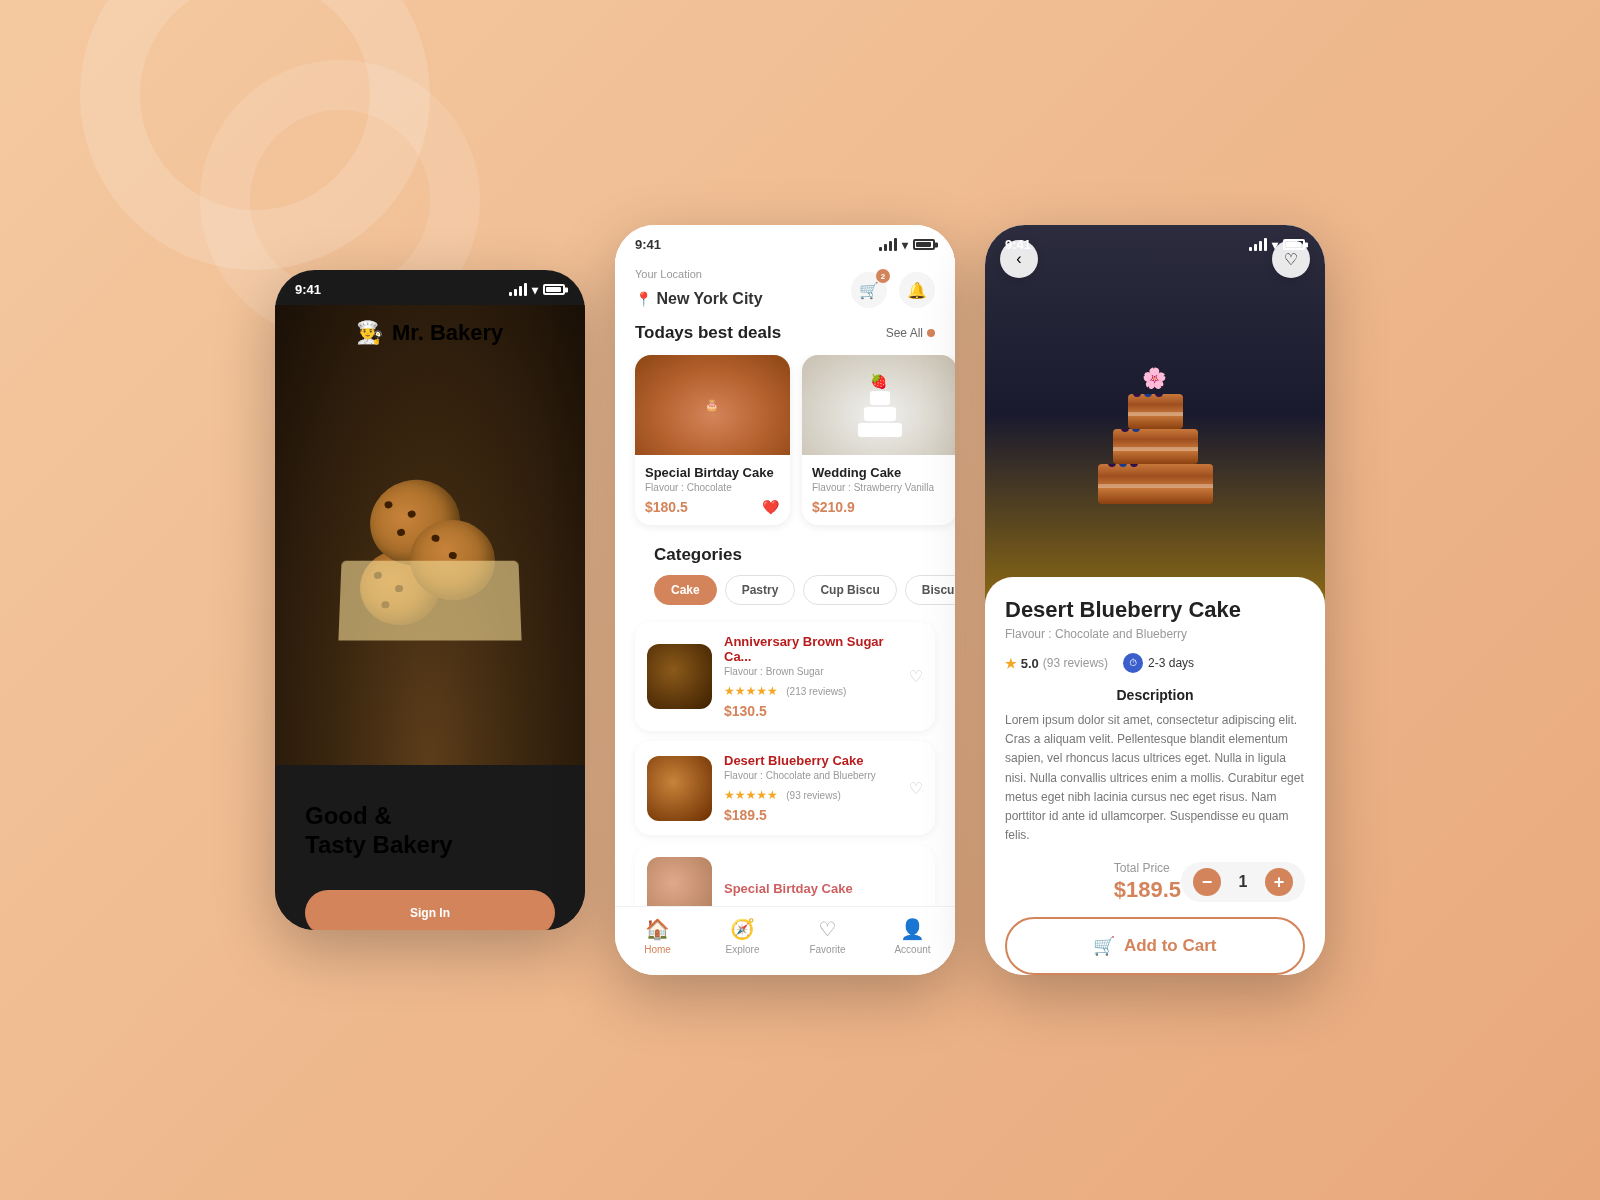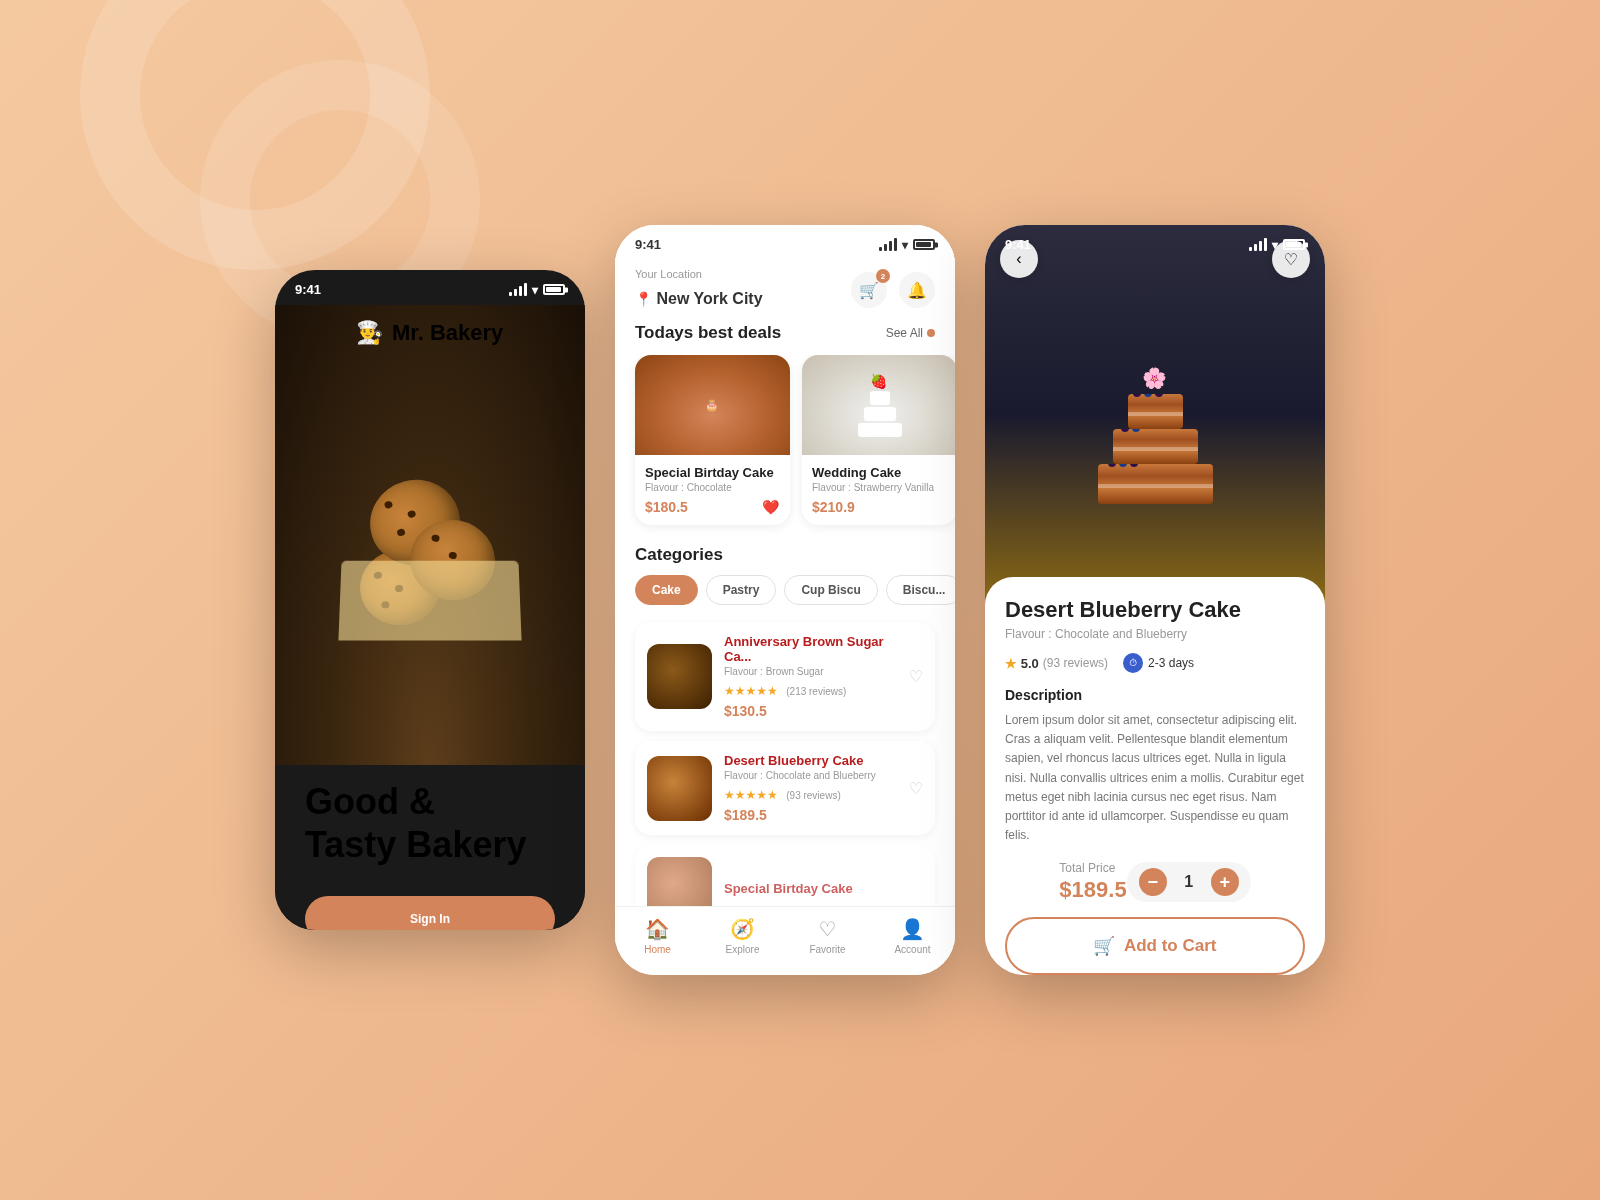--- a/index.html
+++ b/index.html
@@ -148,24 +148,25 @@
     .bakery-logo {
       display: flex;
       align-items: center;
       gap: 8px;
       justify-content: center;
       margin-bottom: 80px;
     }
     .chef-hat { font-size: 22px; }
     .brand-name { font-size: 22px; font-weight: 700; }
     .splash-tagline {
-      font-size: 36px;
+      font-size: 24px;
       font-weight: 800;
       line-height: 1.2;
       margin-bottom: 30px;
+      margin-top: 22px;
     }
     .signin-btn {
       width: 100%;
       padding: 16px;
       background: #d4845a;
       border: none;
       border-radius: 30px;
       color: white;
       font-size: 12px;
       font-weight: 600;
@@ -302,21 +303,21 @@
     .berry-decor { color: #8b1a1a; font-size: 14px; }
 
     .deal-info { padding: 10px; }
     .deal-name { font-size: 13px; font-weight: 700; color: #222; margin-bottom: 2px; }
     .deal-flavor { font-size: 10px; color: #999; margin-bottom: 6px; }
     .deal-footer { display: flex; justify-content: space-between; align-items: center; }
     .deal-price { font-size: 14px; font-weight: 700; color: #d4845a; }
     .heart-btn { color: #e74c3c; font-size: 14px; cursor: pointer; }
 
     
-    .categories-section { padding: 5px 20px 12px; }
+    .categories-section { padding: 5px 20px 12px; margin-left: 19px; }
     .categories-scroll { display: flex; gap: 8px; padding-top: 10px; }
     .cat-chip {
       padding: 7px 16px;
       border-radius: 20px;
       font-size: 12px;
       font-weight: 600;
       cursor: pointer;
       white-space: nowrap;
       border: 1.5px solid #e0e0e0;
       background: white;
@@ -500,26 +501,26 @@
     .delivery-icon {
       width: 20px; height: 20px;
       background: #3a5fcd;
       border-radius: 50%;
       display: flex;
       align-items: center;
       justify-content: center;
       color: white;
       font-size: 10px;
     }
-    .desc-title { font-size: 14px; font-weight: 700; color: #222; margin-bottom: 8px; }
+    .desc-title { font-size: 14px; font-weight: 700; color: #222; margin-bottom: 8px; text-align: center; }
     .desc-text { font-size: 12px; color: #777; line-height: 1.6; margin-bottom: 16px; }
 
     .price-qty-row {
       display: flex;
-      justify-content: center;
+      justify-content: flex-end;
       align-items: center;
       margin-bottom: 14px;
     }
     .total-price-label { font-size: 12px; color: #999; margin-bottom: 2px; }
     .total-price-value { font-size: 22px; font-weight: 800; color: #d4845a; }
     .qty-control {
       display: flex;
       align-items: center;
       gap: 12px;
       background: #f5f5f5;

